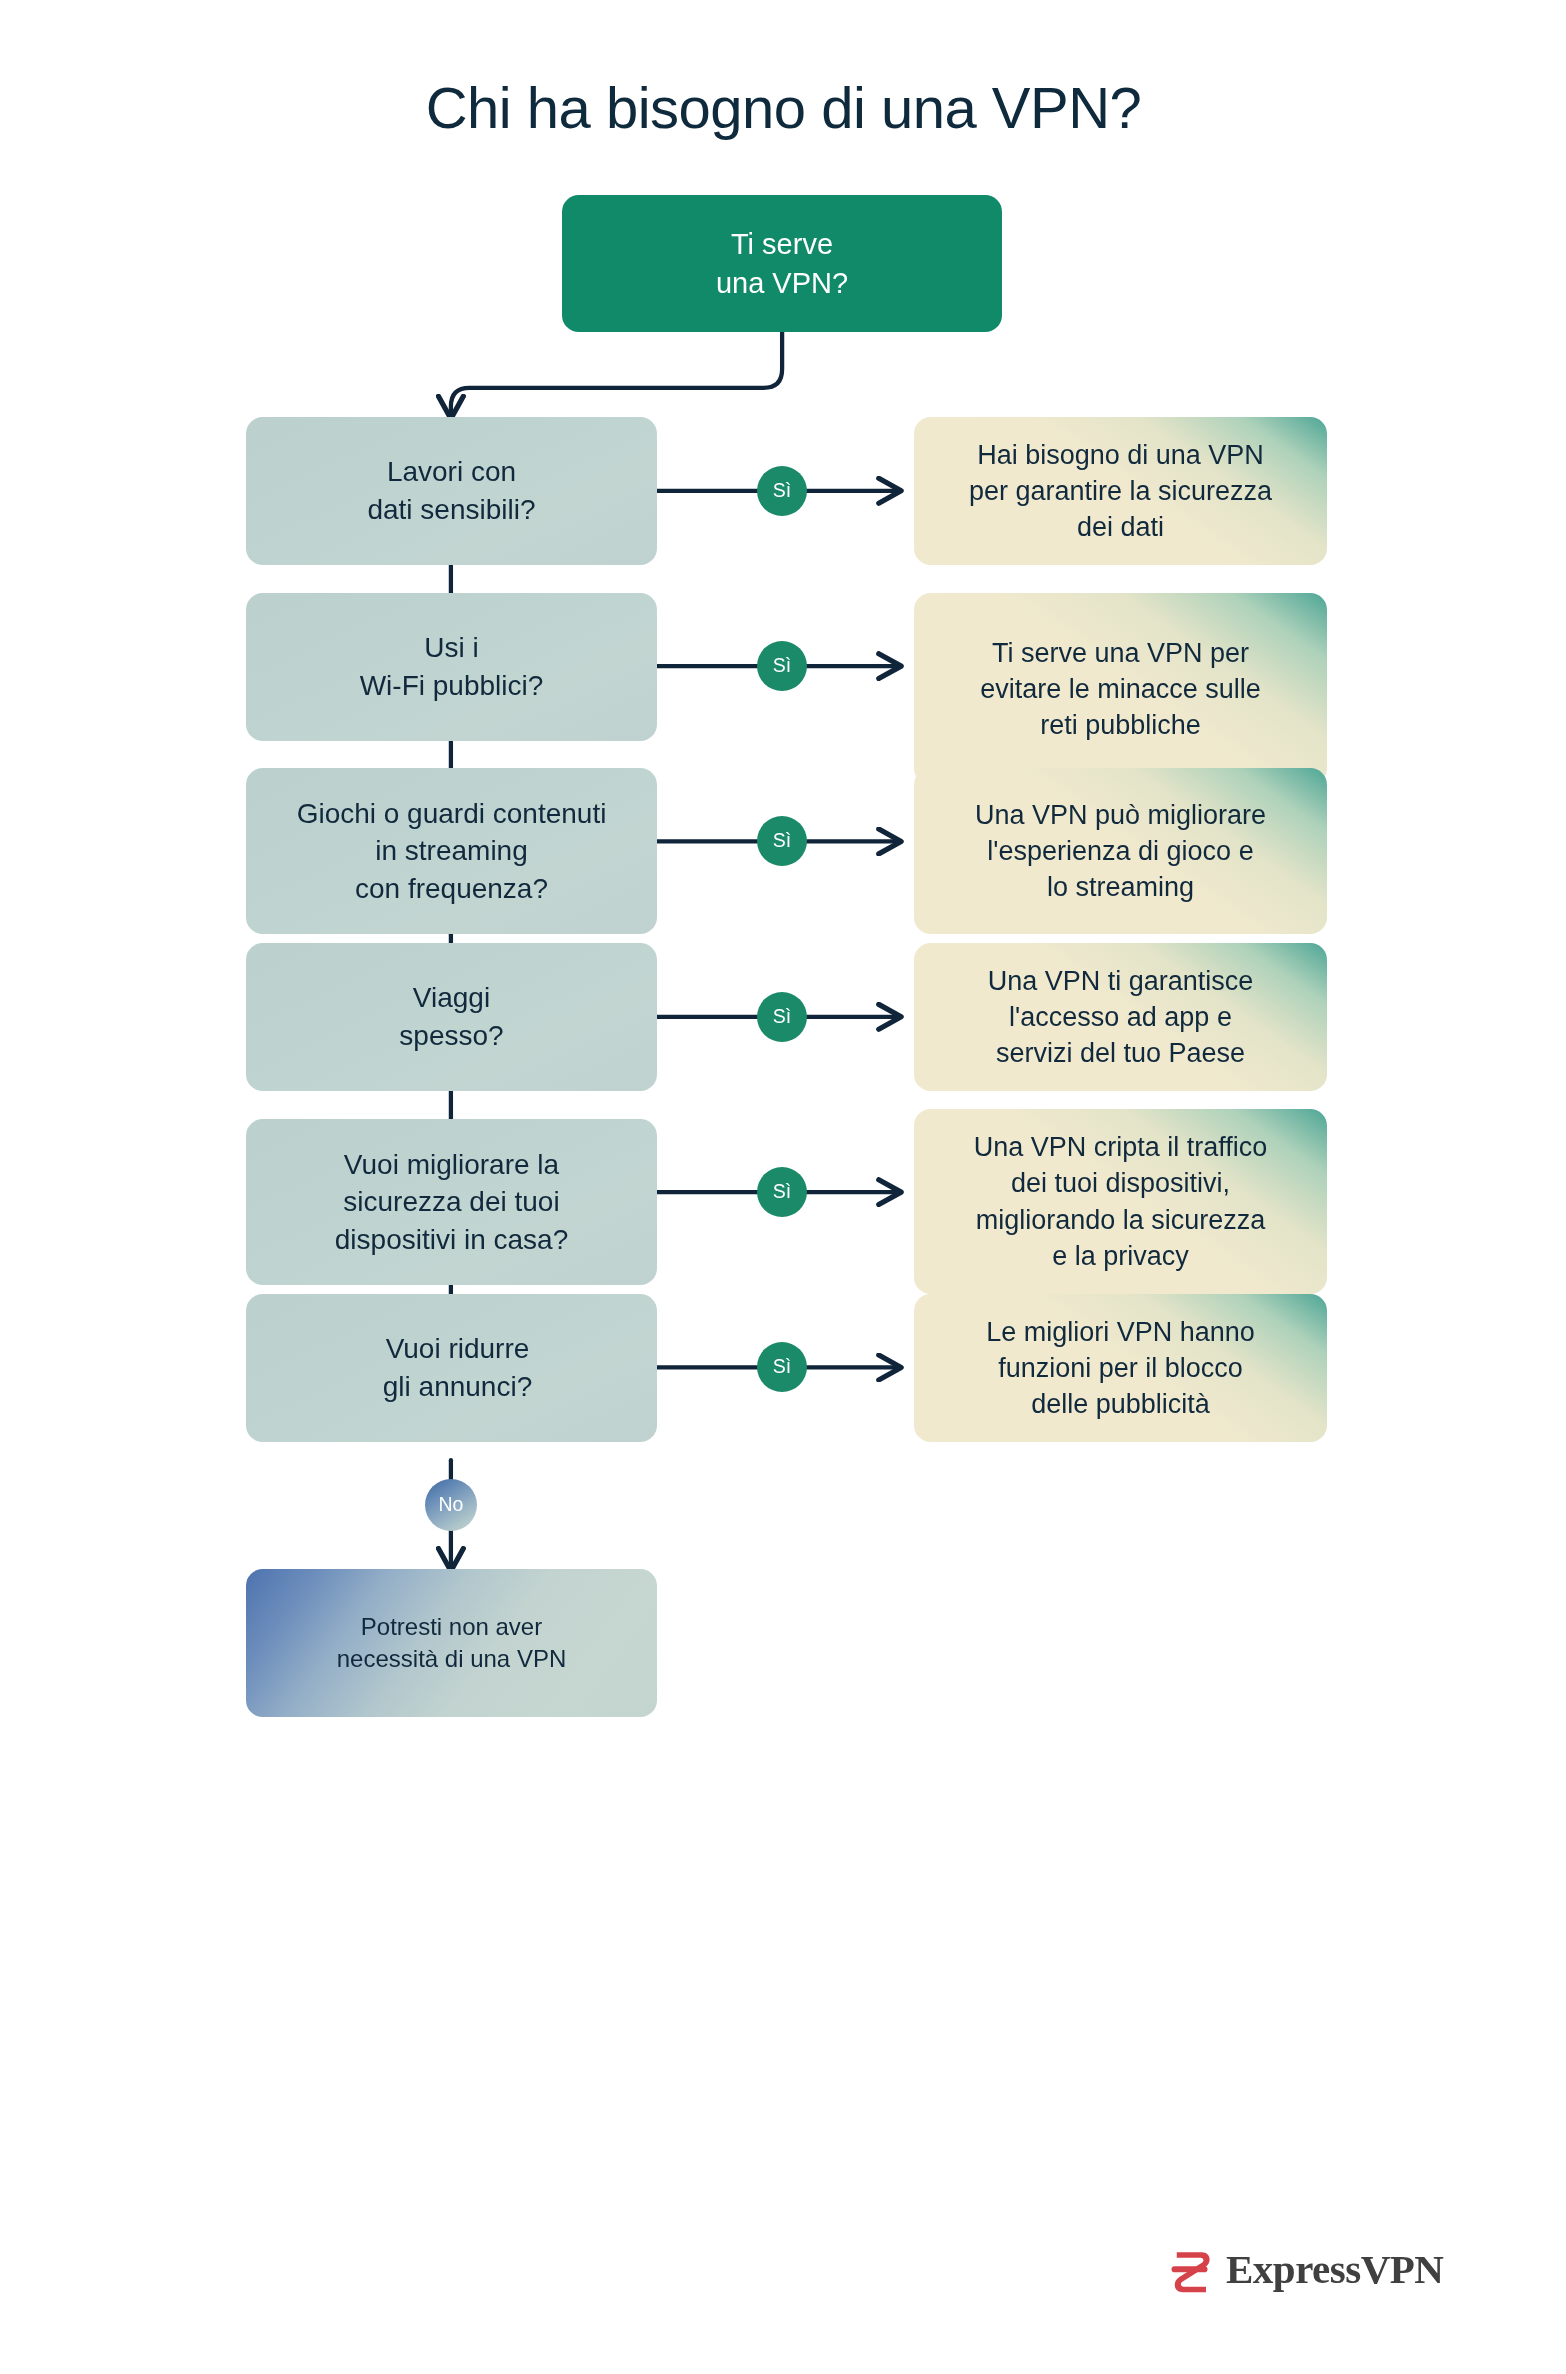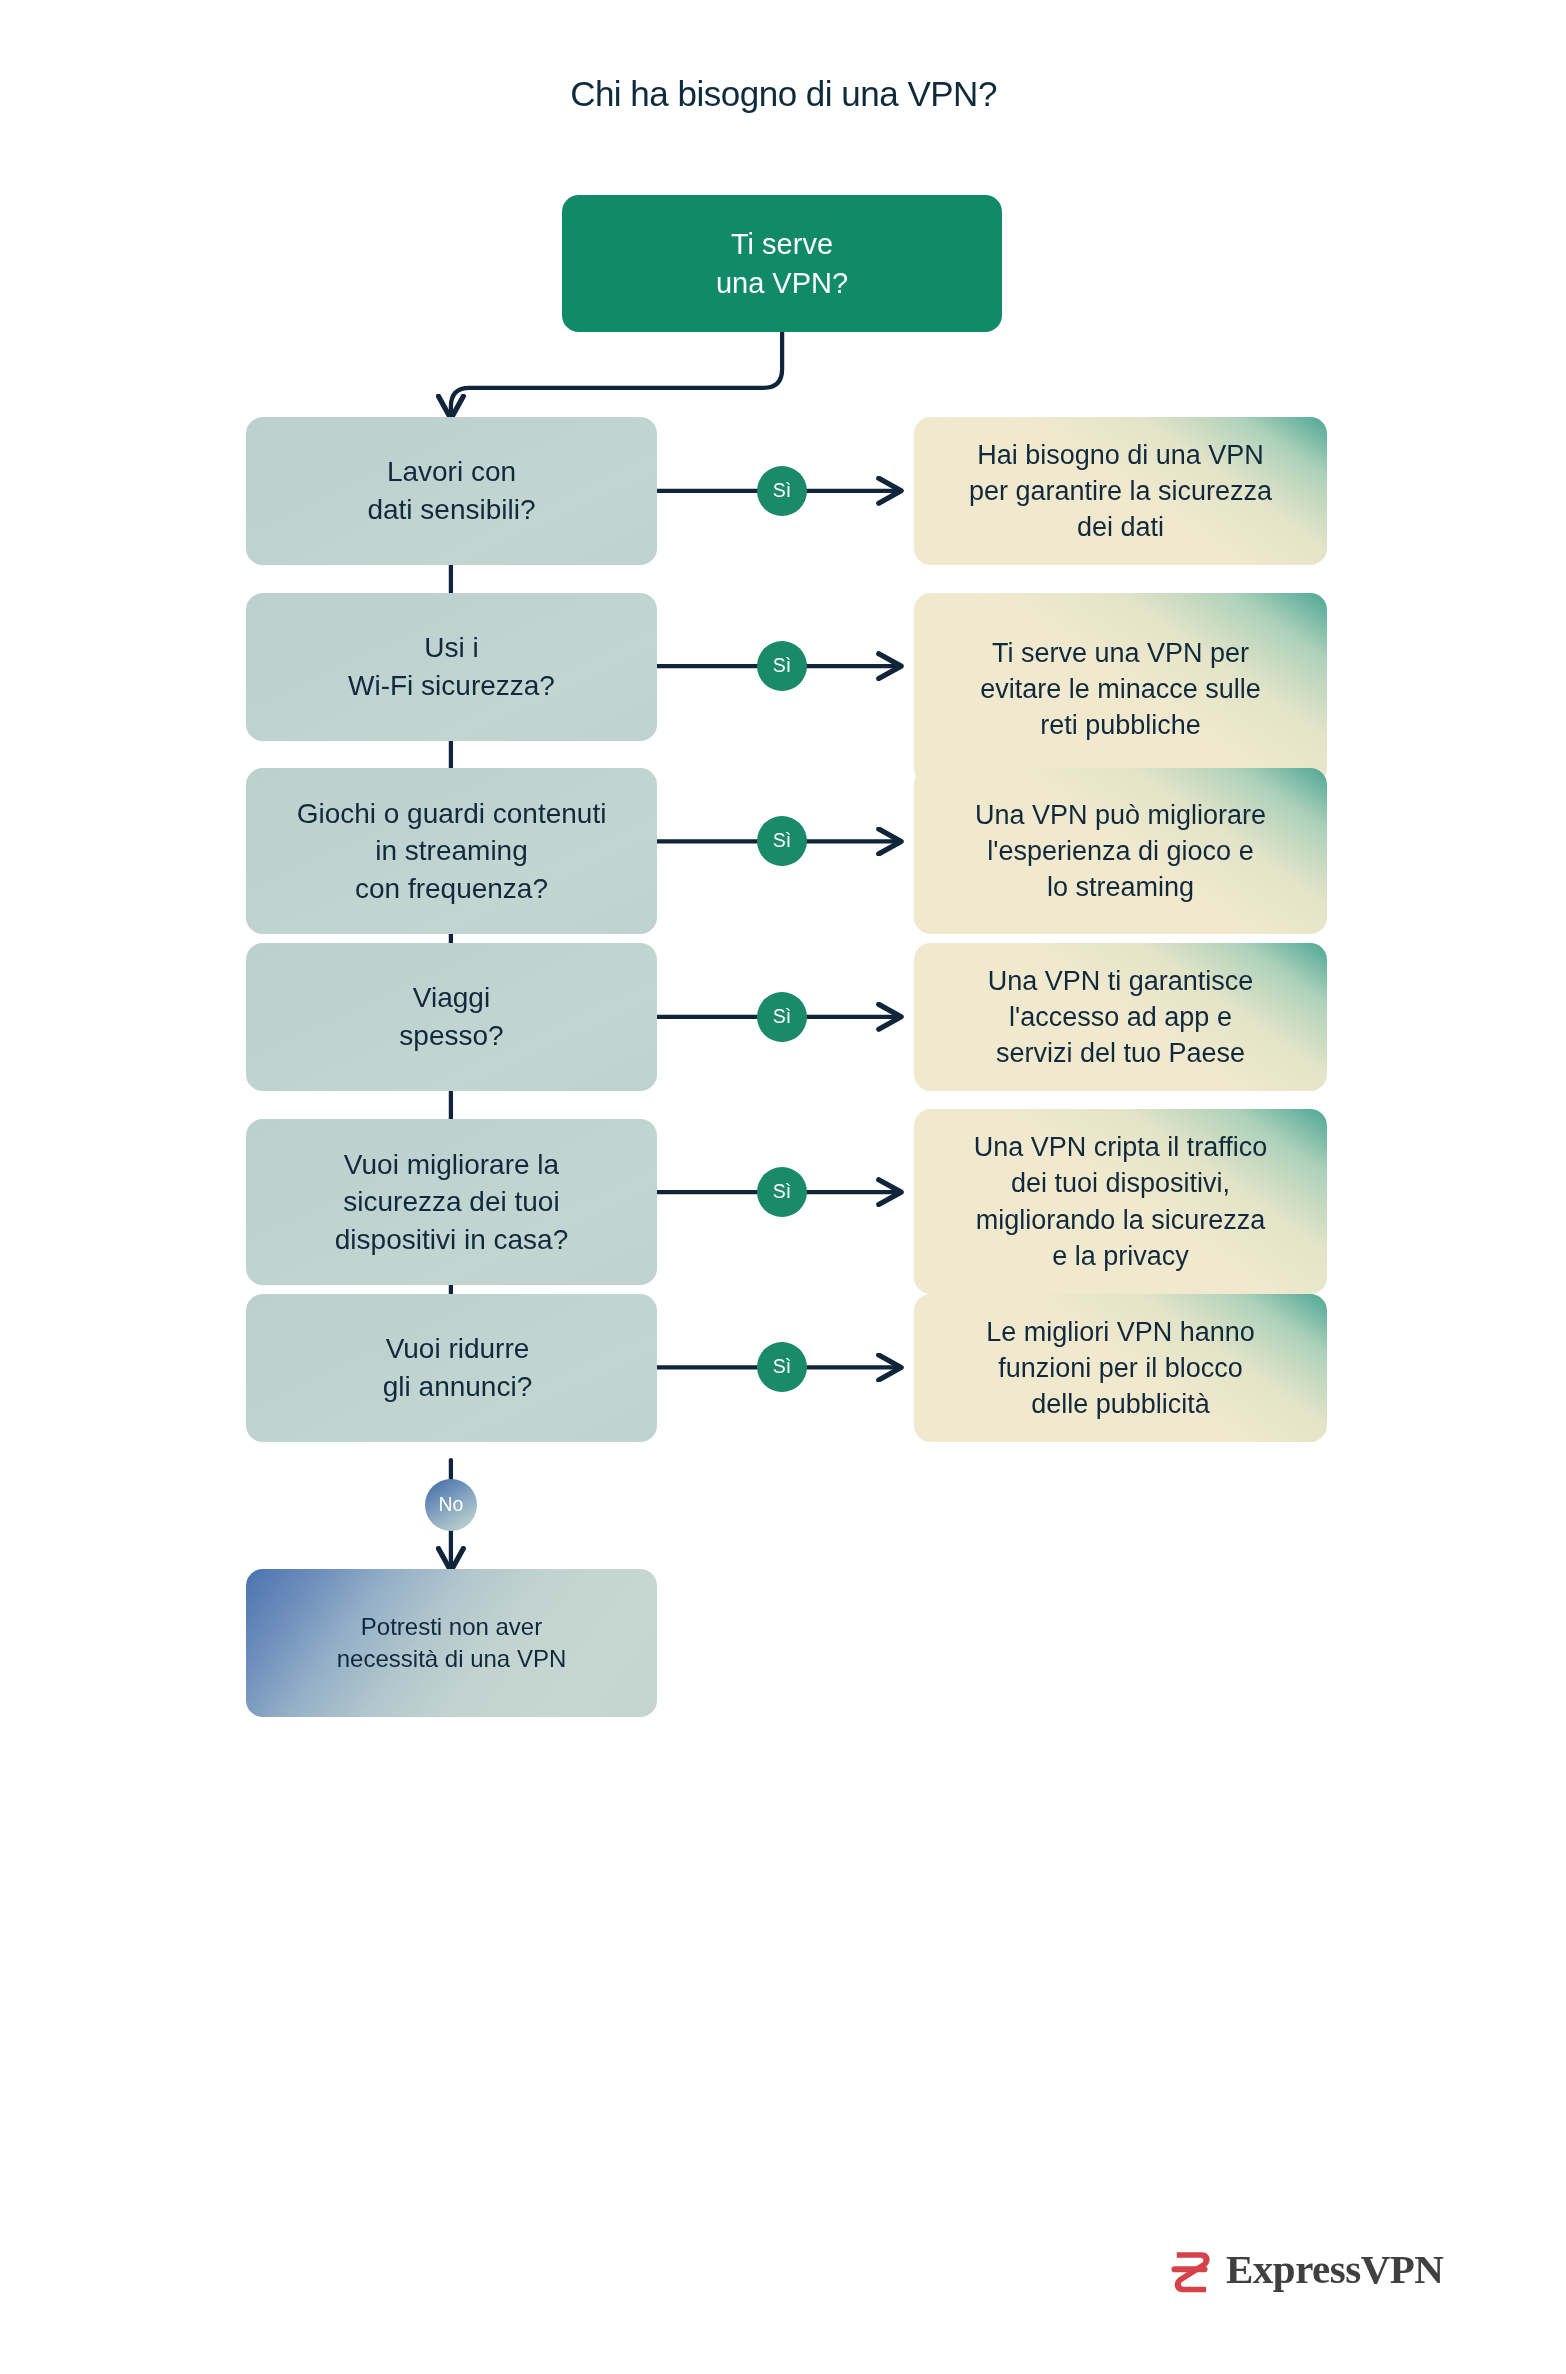--- a/index.html
+++ b/index.html
@@ -23,21 +23,21 @@
     height: 2375px;
   }
 
   
   .page-title {
     position: absolute;
     left: 0;
     top: 74px;
     width: 1567px;
     text-align: center;
-    font-size: 35px;
+    font-size: 58px;
     font-weight: 400;
     letter-spacing: -0.5px;
     color: #0E2A3C;
   }
 
   
   .node {
     position: absolute;
     border-radius: 16.7px;
     box-sizing: border-box;
@@ -189,21 +189,21 @@
   <div class="node node-question" style="top:417px;height:148px;">Lavori con
 dati sensibili?</div>
   <div class="badge badge-yes" style="left:757px;top:466px;">Sì</div>
   <div class="node node-answer" style="top:417px;height:148px;">Hai bisogno di una VPN
 per garantire la sicurezza
 dei dati</div>
   <div class="badge badge-no" style="left:425px;top:603px;
        background:linear-gradient(148deg,#3E63A8 0%,#5C80B8 26%,#82A4C1 54%,#A8C0C8 78%,#BDD0CE 100%);">No</div>
 
   <div class="node node-question" style="top:593px;height:148px;">Usi i
-Wi-Fi sicurezza?</div>
+Wi-Fi pubblici?</div>
   <div class="badge badge-yes" style="left:757px;top:641px;">Sì</div>
   <div class="node node-answer" style="top:593px;height:192px;">Ti serve una VPN per
 evitare le minacce sulle
 reti pubbliche</div>
   <div class="badge badge-no" style="left:425px;top:778px;
        background:linear-gradient(148deg,#3A5FA6 0%,#5A7FB7 24%,#85A6C2 52%,#ABC3C9 78%,#C0D2CF 100%);">No</div>
 
   <div class="node node-question" style="top:768px;height:166px;">Giochi o guardi contenuti
 in streaming
 con frequenza?</div>

